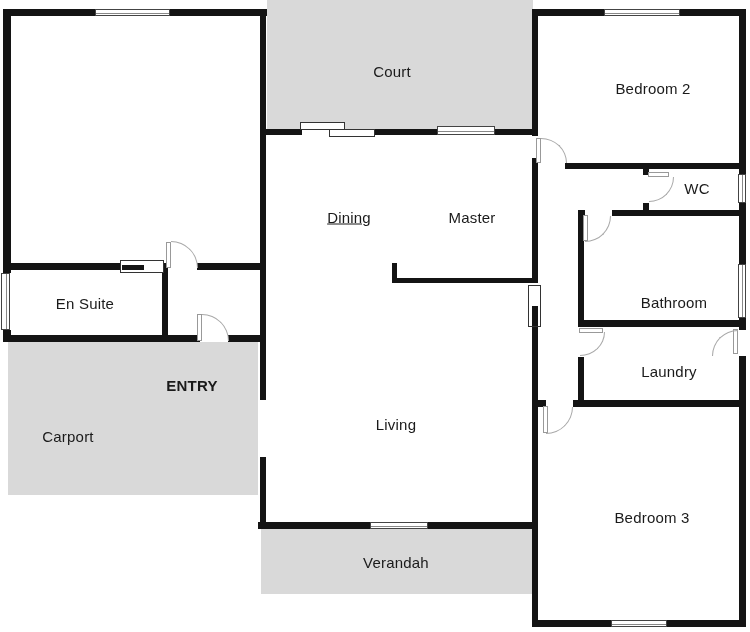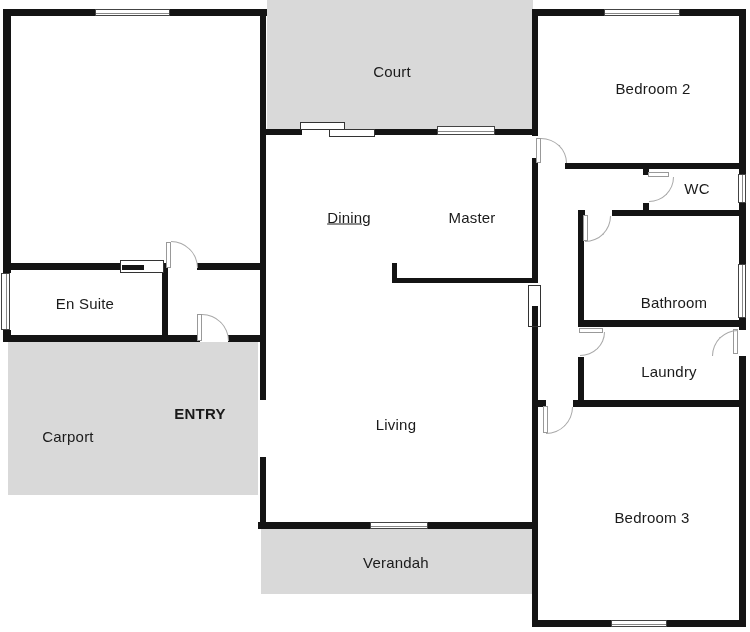--- a/index.html
+++ b/index.html
@@ -131,21 +131,21 @@
   <div class="arc tl" style="left:712px;top:330px;width:26px;height:26px;"></div>
   <div class="arc br" style="left:546px;top:407px;width:27px;height:27px;"></div>
 
   <span class="lbl" style="left:392px;top:71px;">Court</span>
   <span class="lbl" style="left:653px;top:88px;">Bedroom 2</span>
   <span class="lbl" style="left:349px;top:217px;text-decoration:underline;">Dining</span>
   <span class="lbl" style="left:472px;top:217px;">Master</span>
   <span class="lbl" style="left:697px;top:188px;">WC</span>
   <span class="lbl" style="left:674px;top:275px;margin-top:27px;">Bathroom</span>
   <span class="lbl" style="left:85px;top:303px;">En Suite</span>
-  <span class="lbl bold" style="left:200px;top:385px;margin-top:28px;">ENTRY</span>
+  <span class="lbl bold" style="left:192px;top:385px;">ENTRY</span>
   <span class="lbl" style="left:68px;top:436px;">Carport</span>
   <span class="lbl" style="left:396px;top:424px;">Living</span>
   <span class="lbl" style="left:669px;top:371px;">Laundry</span>
   <span class="lbl" style="left:652px;top:517px;">Bedroom 3</span>
   <span class="lbl" style="left:396px;top:562px;">Verandah</span>
 
 
 </div>
 
 </body></html>

